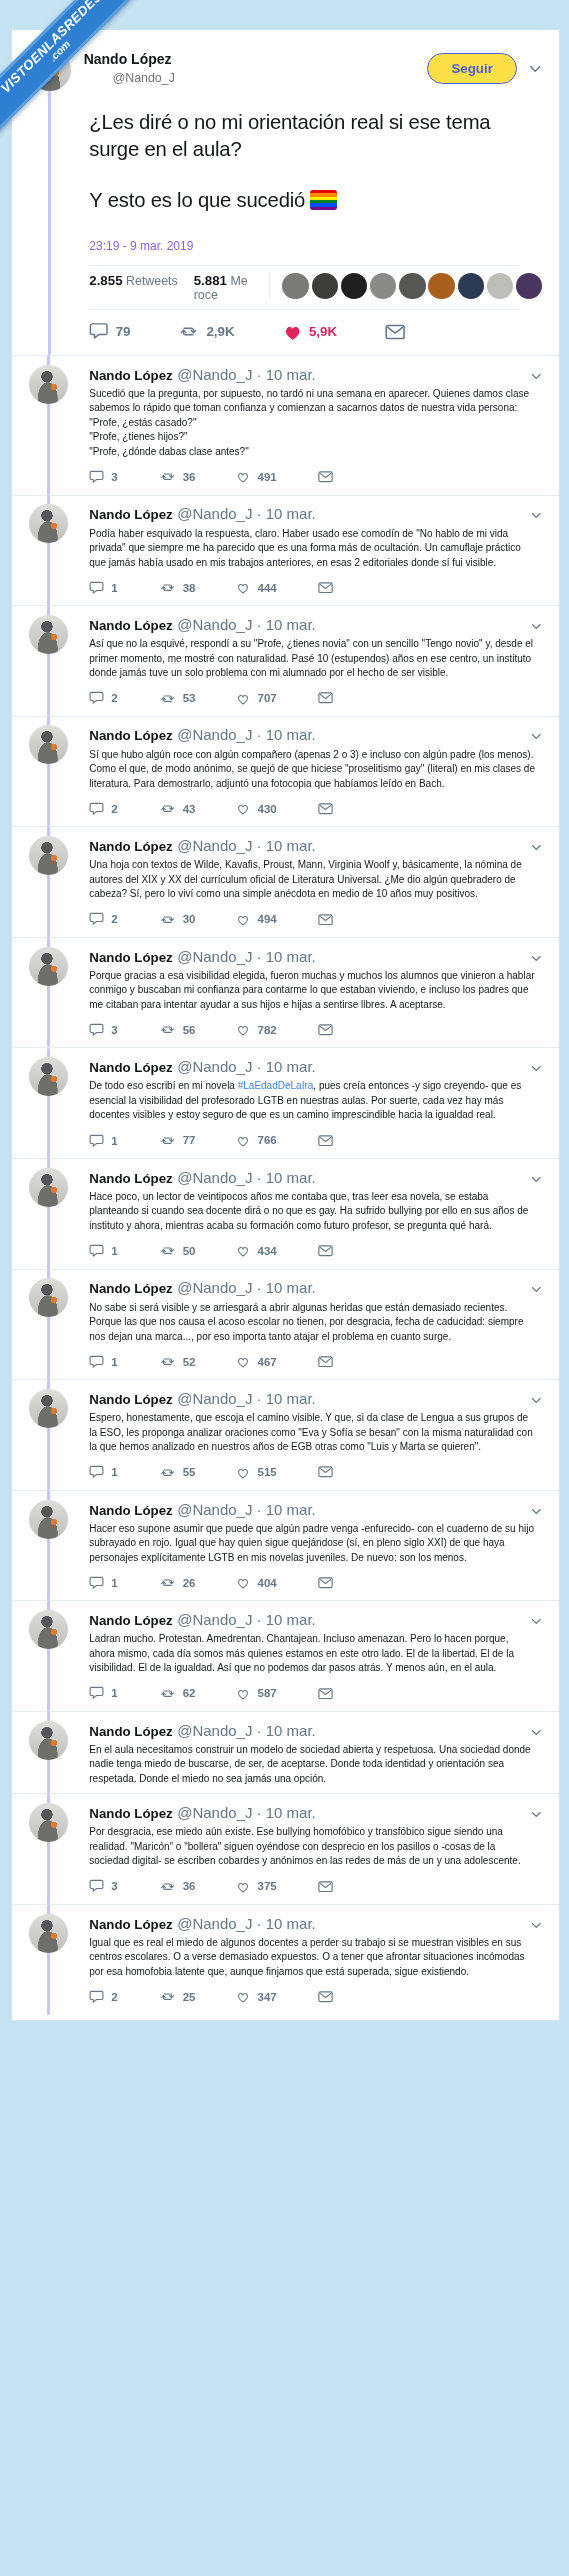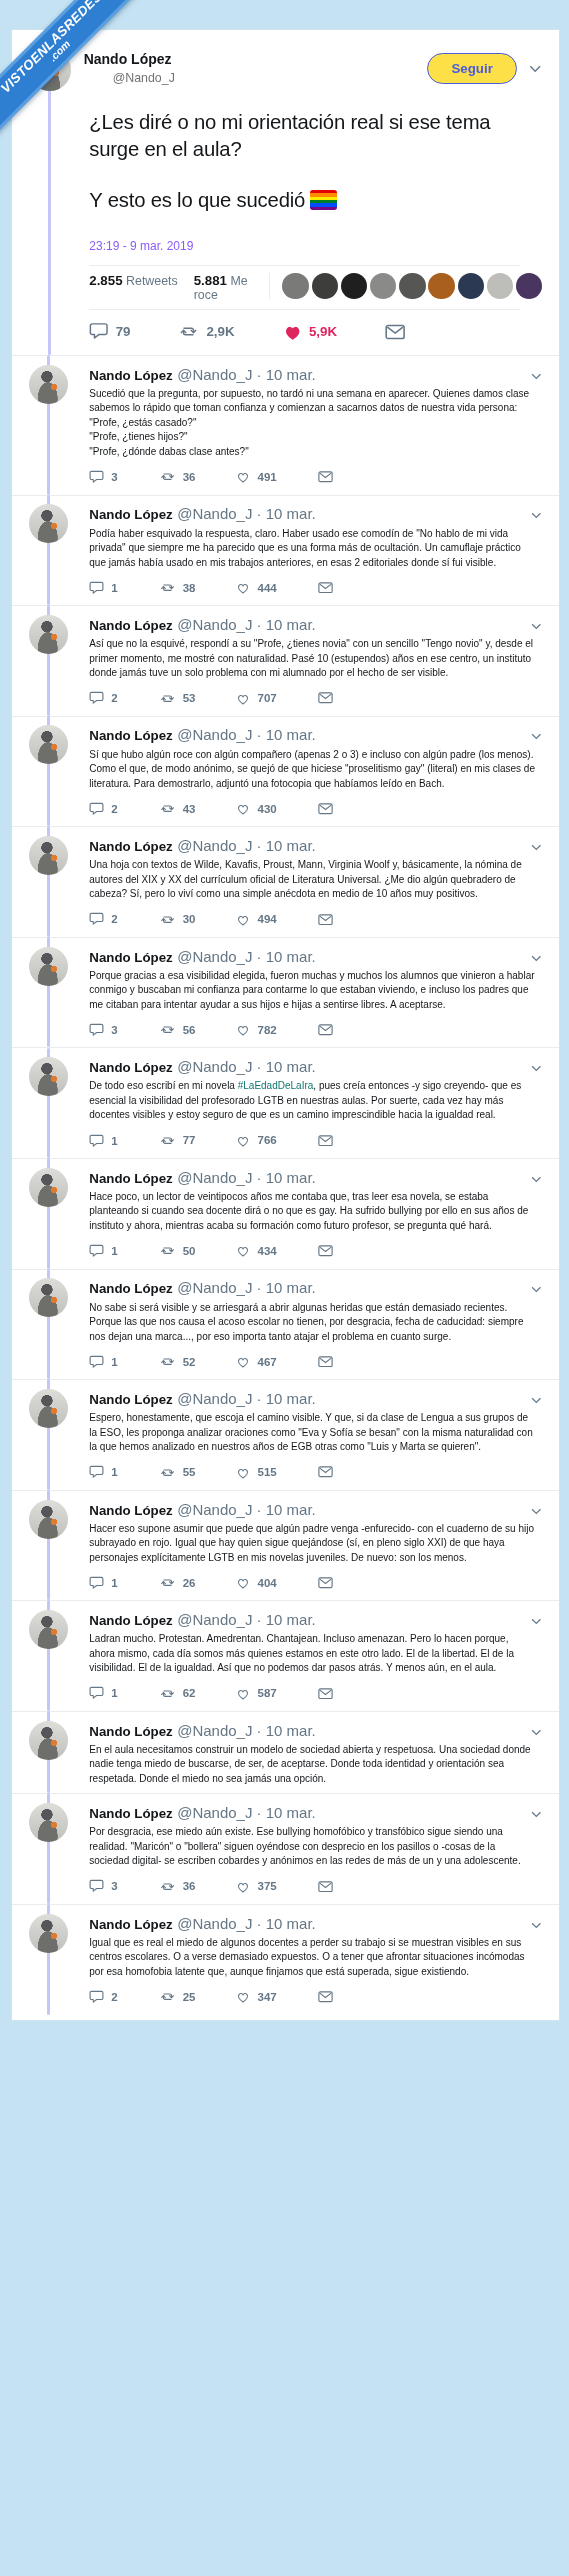--- a/index.html
+++ b/index.html
@@ -96,21 +96,21 @@
   .tline{position:absolute; left:35px; top:-0.9px; bottom:0; width:3.5px; background:#c3c6f7; border-radius:1.8px; z-index:0;}
   .rmain{margin-left:21px; flex:1; min-width:0; position:relative; z-index:1;}
   .rhead{display:flex; align-items:baseline; font-size:13.3px; line-height:1.3;}
   .rhead .name{font-weight:bold; cursor:pointer;}
   .rhead .meta{color:#657786; margin-left:4.4px; font-size:15px; cursor:pointer; flex:1;}
   .rhead .caret{margin-left:7px;}
   .rtext{
     font-size:10px; line-height:1.45; margin:2.7px 0 0 0;
     white-space:pre-line; color:#14171a; padding-right:5.3px;
   }
-  .hashtag{color:#0f766e; text-decoration:none; cursor:pointer;}
+  .hashtag{color:#3b82f6; text-decoration:none; cursor:pointer;}
   .ractions{display:flex; align-items:center; gap:41px; margin-top:10.6px; padding-bottom:3.5px;}
   .ract{display:flex; align-items:center; gap:7px; color:#657786; cursor:pointer;}
   .ract .cnt{font-size:11.5px; font-weight:bold; color:#657786;}
   .ract svg{stroke:#657786; fill:none;}
 </style>
 </head>
 <body>
 
 <div class="ribbon">
   <span class="l1">VISTOENLASREDES</span>

